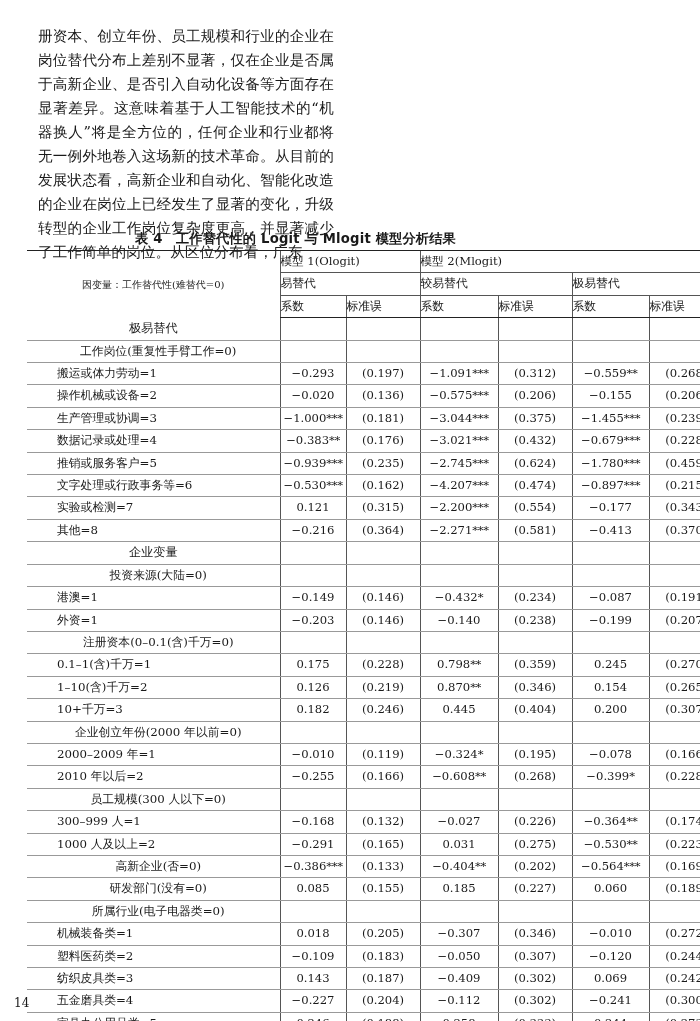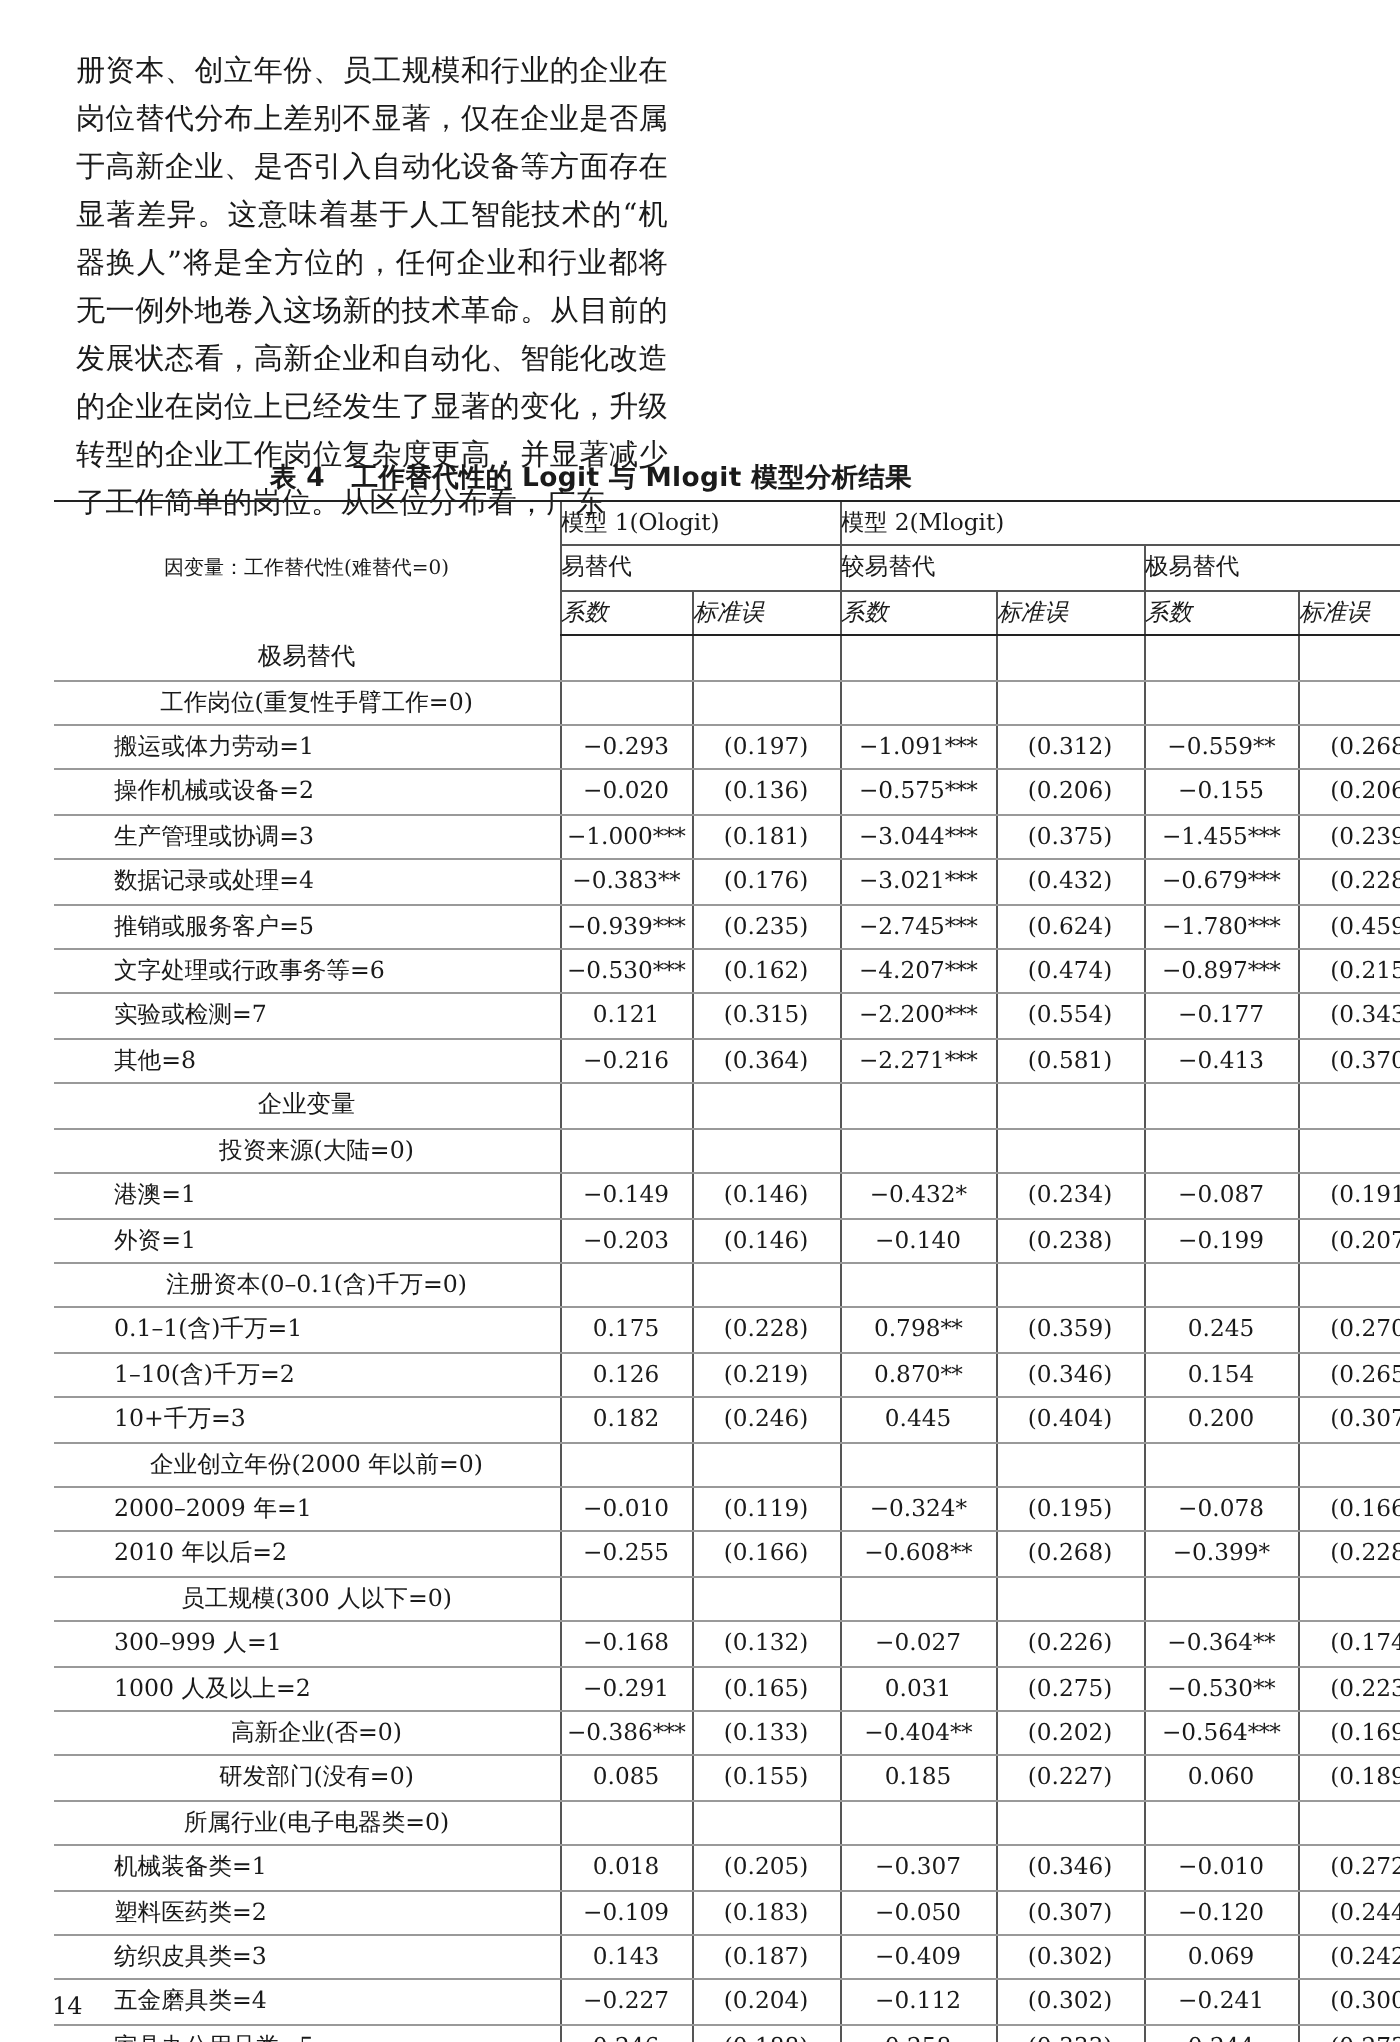--- a/index.html
+++ b/index.html
@@ -85,21 +85,21 @@
   .vline-l     { border-left: 0.75px solid #555; }
 
   
   .hdr { text-align: left; }
   .hdr-dep {
     text-align: center;
     font-size: 10px;
   }
   .hdr-model { font-size: 11.6px; }
   .hdr-sub   { font-size: 11.8px; }
-  .hdr-stat  { font-size: 11.8px; font-style: italic; }
+  .hdr-stat  { font-size: 11.8px; }
 
   
   .lbl {
     text-align: left;
     font-size: 11.8px;
     white-space: nowrap;
   }
   .lbl.ind0 { padding-left: 10px; text-align: center; }
   .lbl.ind1 { padding-left: 30px; }
   .sect {
@@ -121,21 +121,20 @@
   }
   .stars { letter-spacing: -0.4px; }
 
   
   .folio {
     position: absolute;
     left: 14px;
     top: 996px;
     font-size: 12px;
     font-family: "DejaVu Serif", "Liberation Serif", serif;
-    margin-left: 12px;
   }
 </style>
 </head>
 <body>
 
 <div class="prose">
   <div class="prose-col">
     <p>册资本、创立年份、员工规模和行业的企业在岗位替代分布上差别不显著，仅在企业是否属于高新企业、是否引入自动化设备等方面存在显著差异。这意味着基于人工智能技术的“机器换人”将是全方位的，任何企业和行业都将无一例外地卷入这场新的技术革命。从目前的发展状态看，高新企业和自动化、智能化改造的企业在岗位上已经发生了显著的变化，升级转型的企业工作岗位复杂度更高，并显著减少了工作简单的岗位。从区位分布看，广东</p>
   </div>
 </div>

